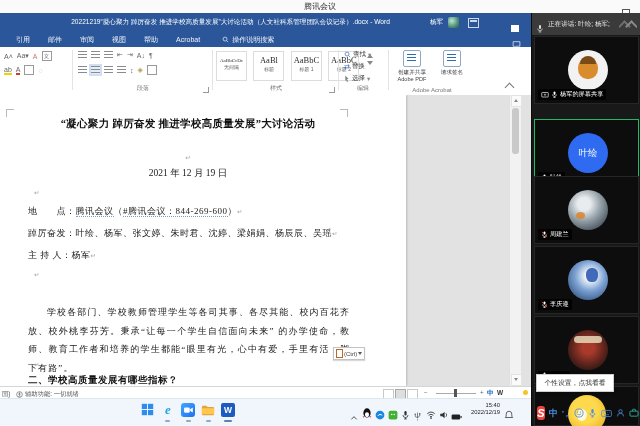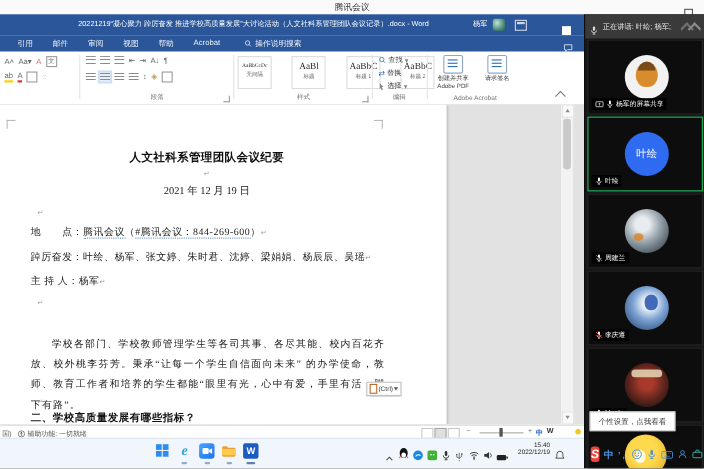--- a/index.html
+++ b/index.html
@@ -39,21 +39,21 @@
   .rsep{position:absolute;top:3px;width:1px;height:40px;background:#e4e4e4;}
   .gl{position:absolute;bottom:1px;font-size:6px;color:#777;width:100%;text-align:center;}
   .launch{position:absolute;right:2px;bottom:2px;width:5px;height:5px;border-right:1px solid #999;border-bottom:1px solid #999;}
   .icn-row{position:absolute;display:flex;gap:4px;align-items:center;color:#666;font-size:7px;}
   .bars{display:inline-block;width:9px;height:8px;background:repeating-linear-gradient(to bottom,#8a8a8a 0 1px,transparent 1px 3px);}
   .bars.sel{outline:2px solid #cfe0f5;background-color:#e4eefb;}
   .sq{display:inline-block;width:8px;height:8px;border:1px solid #9a9a9a;}
   .hl{border-bottom:2px solid #f3d400;}
   .fc{border-bottom:2px solid #d23a2e;}
 
-  .stylebox{display:inline-block;width:29px;height:28px;border:1px solid #dcdcdc;background:#fff;margin-right:14px;
+  .stylebox{display:inline-block;width:29px;height:28px;border:1px solid #dcdcdc;background:#fff;margin-right:2px;
             text-align:center;vertical-align:top;overflow:hidden;}
   .stylebox .prev{display:block;font-size:8.5px;color:#2d2d2d;margin-top:3px;font-family:"Liberation Serif",serif;}
   .stylebox .prev.small{font-size:5px;margin-top:6px;}
   .stylebox .nm{display:block;font-size:5px;color:#666;margin-top:1px;}
   .style-arrows{display:inline-block;vertical-align:top;margin-left:1px;}
   .style-arrows i{display:block;width:0;height:0;border-left:3px solid transparent;border-right:3px solid transparent;margin:3px 0;}
   .arr-up{border-bottom:4px solid #888;}
   .arr-dn{border-top:4px solid #888;}
 
   .edit-item{position:absolute;left:4px;display:flex;align-items:center;gap:2px;font-size:6.5px;color:#333;}
@@ -296,21 +296,21 @@
         <div class="gl">Adobe Acrobat</div>
       </div>
       <span class="collapse"></span>
     </div>
 
     <div id="w-doc">
       <div id="page">
         <span class="cmark" style="left:6px;top:14px;"></span>
         <span class="cmark" style="left:340px;top:14px;border-left:none;border-right:1px solid #b9b9b9;"></span>
 
-        <div class="doc-center d-title" style="top:41px;">人文社科系管理团队会议纪要</div>
+        <div class="doc-center d-title" style="top:22px;">“凝心聚力 踔厉奋发 推进学校高质量发展”大讨论活动</div>
         <div class="doc-center rmark" style="top:59px;">↵</div>
         <div class="doc-center" style="top:72px;font-size:9.5px;font-family:'Liberation Serif',serif;color:#1a1a1a;">2021 年 12 月 19 日</div>
         <div class="rmark" style="position:absolute;left:34px;top:94px;">↵</div>
 
         <div class="doc-line" style="top:110px;"><span>地　　点：</span><span class="dotted">腾讯会议</span><span>（</span><span class="dotted">#腾讯会议：844-269-600</span><span>）</span><span class="rmark">↵</span></div>
         <div class="doc-line" style="top:132px;"><span>踔厉奋发：</span><span>叶绘、杨军、张文婷、朱时君、沈婷、梁娟娟、杨辰辰、吴瑶</span><span class="rmark">↵</span></div>
         <div class="doc-line" style="top:154px;"><span>主 持 人：</span><span>杨军</span><span class="rmark">↵</span></div>
         <div class="rmark" style="position:absolute;left:34px;top:176px;">↵</div>
 
         <div id="d-p1">学校各部门、学校教师管理学生等各司其事、各尽其能、校内百花齐放、校外桃李芬芳。秉承“让每一个学生自信面向未来” 的办学使命，教师、教育工作者和培养的学生都能“眼里有光，心中有爱，手里有活，脚下有路”。</div>
@@ -482,21 +482,21 @@
           </svg>
         <svg width="7" height="7" viewBox="0 0 16 16">
             <rect x="6" y="1" width="4" height="8" rx="2" fill="#fff"></rect>
             <path d="M3.5 8a4.5 4.5 0 0 0 9 0" fill="none" stroke="#fff" stroke-width="1.4"></path>
             <path d="M8 12.5V15M5.5 15h5" stroke="#fff" stroke-width="1.4"></path>
           </svg>
         <span>杨军的屏幕共享</span>
       </div>
     </div>
 
-    <div class="tile speaking" style="top:93px;">
+    <div class="tile speaking" style="top:106px;">
       <div class="avatar av-ye">
         <span class="av-text">叶绘</span>
       </div>
       <div class="av-label">
         <svg width="7" height="7" viewBox="0 0 16 16">
             <rect x="6" y="1" width="4" height="8" rx="2" fill="#fff"></rect>
             <path d="M3.5 8a4.5 4.5 0 0 0 9 0" fill="none" stroke="#fff" stroke-width="1.4"></path>
             <path d="M8 12.5V15M5.5 15h5" stroke="#fff" stroke-width="1.4"></path>
           </svg>
         <span>叶绘</span>

